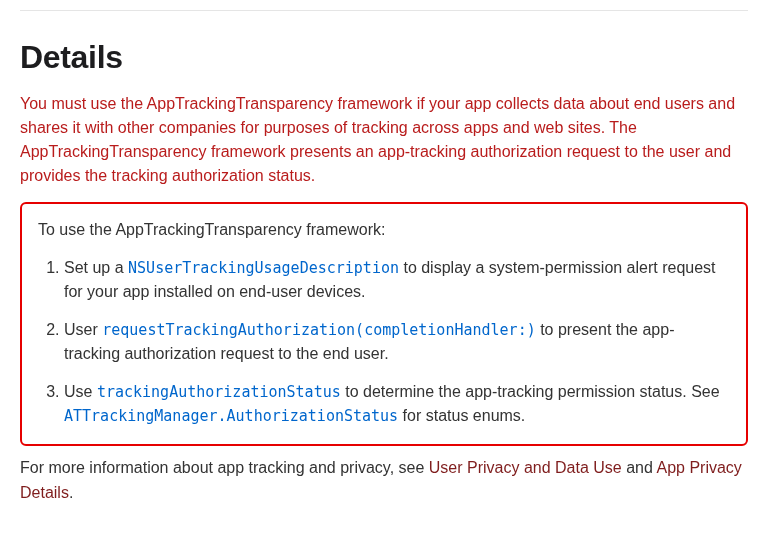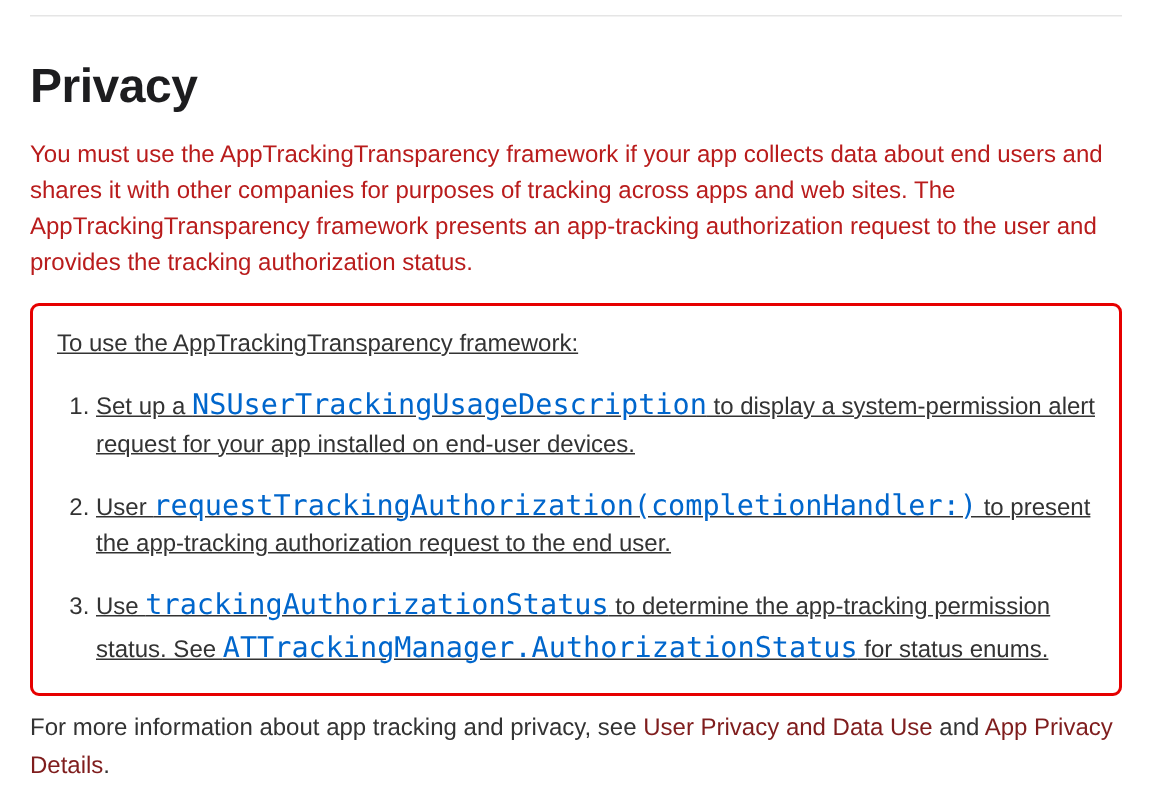--- a/index.html
+++ b/index.html
@@ -29,21 +29,20 @@
       font-size: 16px;
       line-height: 1.5;
       color: #b91c1c;
       margin-bottom: 14px;
     }
     .callout {
       border: 2px solid #e60000;
       border-radius: 6px;
       padding: 14px 16px 12px 16px;
       margin-bottom: 10px;
-      text-decoration: underline;
     }
     .callout-lead {
       font-size: 16px;
       line-height: 1.5;
       color: #333;
       margin-bottom: 14px;
     }
     ol {
       padding-left: 26px;
       font-size: 16px;
@@ -56,34 +55,34 @@
     ol li:last-child {
       margin-bottom: 4px;
     }
     a {
       color: #7f1d1d;
       text-decoration: none;
     }
     .code-link {
       font-family: "SF Mono", Menlo, Monaco, Consolas, monospace;
       color: #06c;
-      font-size: 19px;
+      font-size: 15px;
     }
     .footer-para {
       font-size: 16px;
       line-height: 1.55;
       color: #333;
     }
   </style>
 </head>
 <body>
 
 <div class="divider"></div>
 
-<h1>Privacy</h1>
+<h1>Details</h1>
 
 <p class="intro">You must use the AppTrackingTransparency framework if your app collects data about end users and shares it with other companies for purposes of tracking across apps and web sites. The AppTrackingTransparency framework presents an app-tracking authorization request to the user and provides the tracking authorization status.</p>
 
 <div class="callout">
   <p class="callout-lead">To use the AppTrackingTransparency framework:</p>
   <ol>
     <li>
       <span>Set up a </span><a href="#" class="code-link">NSUserTrackingUsageDescription</a><span> to display a system-permission alert request for your app installed on end-user devices.</span>
     </li>
     <li>

